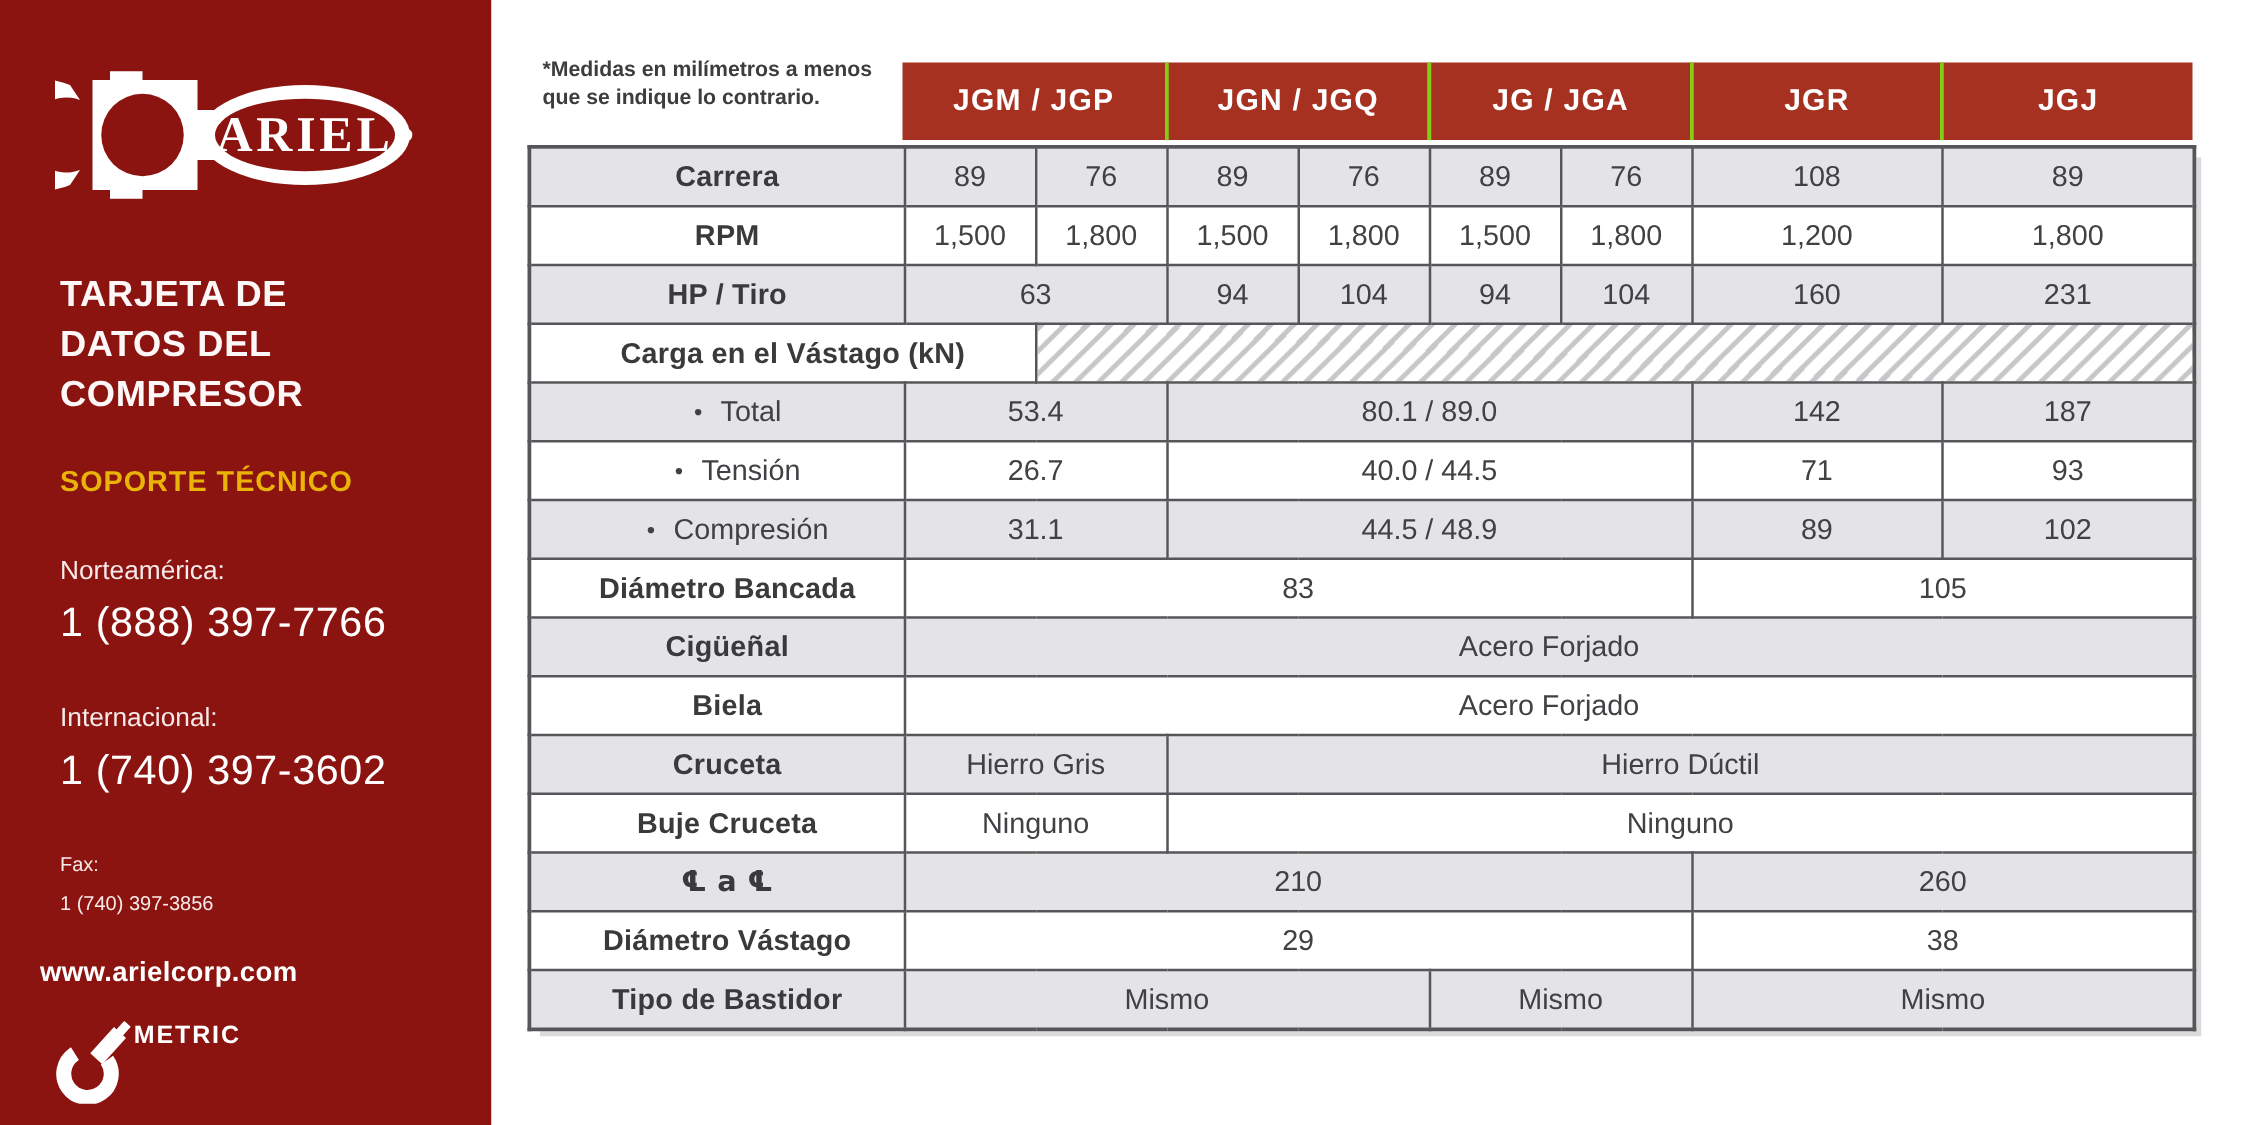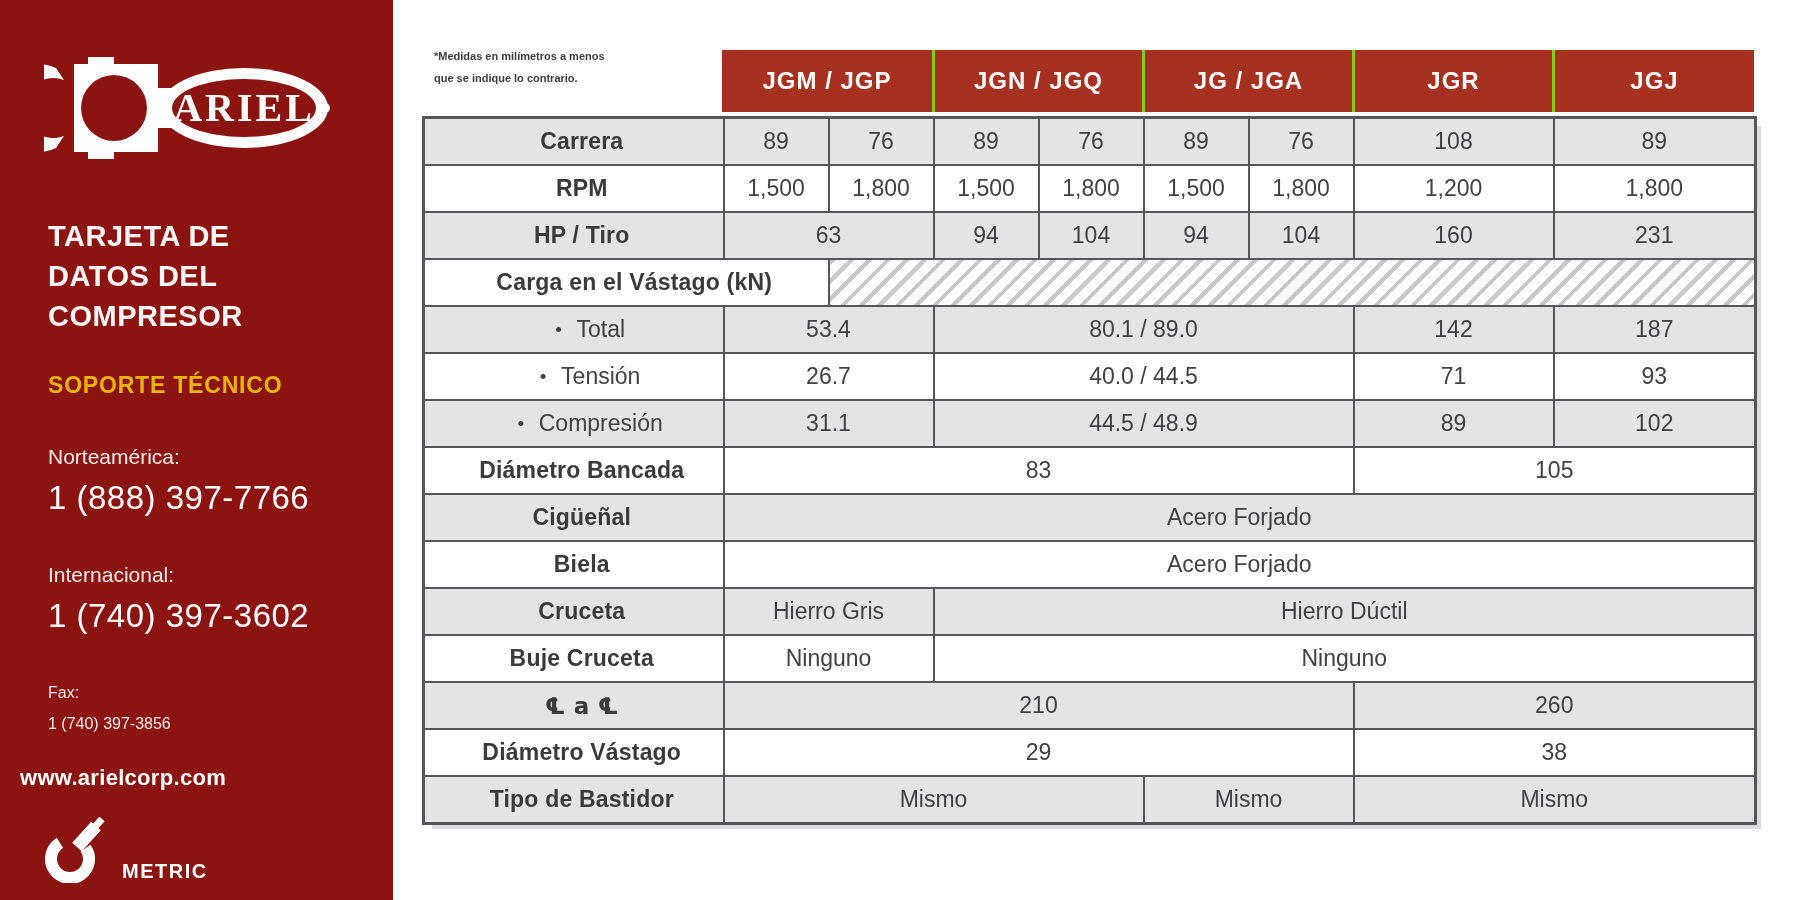--- a/index.html
+++ b/index.html
@@ -19,33 +19,33 @@
     margin:50px 0 0 48px;font-size:29px;font-weight:bold;
     line-height:40px;letter-spacing:0.5px;color:#fdf8f7;
   }
   .side-support{
     margin:36px 0 0 48px;font-size:23px;font-weight:bold;
     letter-spacing:0.8px;color:#eab308;
   }
   .contact-label{margin:46px 0 0 48px;font-size:21px;color:#f6ebea;}
   .contact-phone{margin:10px 0 0 48px;font-size:33px;font-weight:normal;letter-spacing:0.5px;}
   .fax-block{margin:42px 0 0 48px;font-size:16px;line-height:31px;color:#f6ebea;}
-  .website{margin:26px 0 0 20px;font-size:22px;font-weight:bold;letter-spacing:0.3px;}
+  .website{margin:26px 0 0 32px;font-size:22px;font-weight:bold;letter-spacing:0.3px;}
   .metric-row{
-    margin:26px 0 0 44px;display:flex;align-items:flex-end;gap:16px;
+    margin:26px 0 0 44px;display:flex;align-items:flex-start;gap:1px;
     font-size:20px;font-weight:bold;letter-spacing:1.5px;
   }
   
   .table-wrap{position:absolute;left:422px;top:50px;width:1332px;}
   .thead{
     display:grid;grid-template-columns:300px 210px 210px 210px 200px 202px;
     height:62px;
   }
   .note{
-    font-size:11px;font-weight:bold;color:#3d3d3f;line-height:22px;
+    font-size:17px;font-weight:bold;color:#3d3d3f;line-height:22px;
     padding:1px 10px 0 12px;margin-top:-6px;
   }
   .col-head{
     background:#A63120;color:#ffffff;font-size:24px;font-weight:bold;
     display:flex;align-items:center;justify-content:center;
     letter-spacing:1px;border-left:3px solid #84cc16;
   }
   .col-head.first{border-left:none;}
   .data-table{
     border-collapse:collapse;table-layout:fixed;width:1332px;margin-top:4px;

